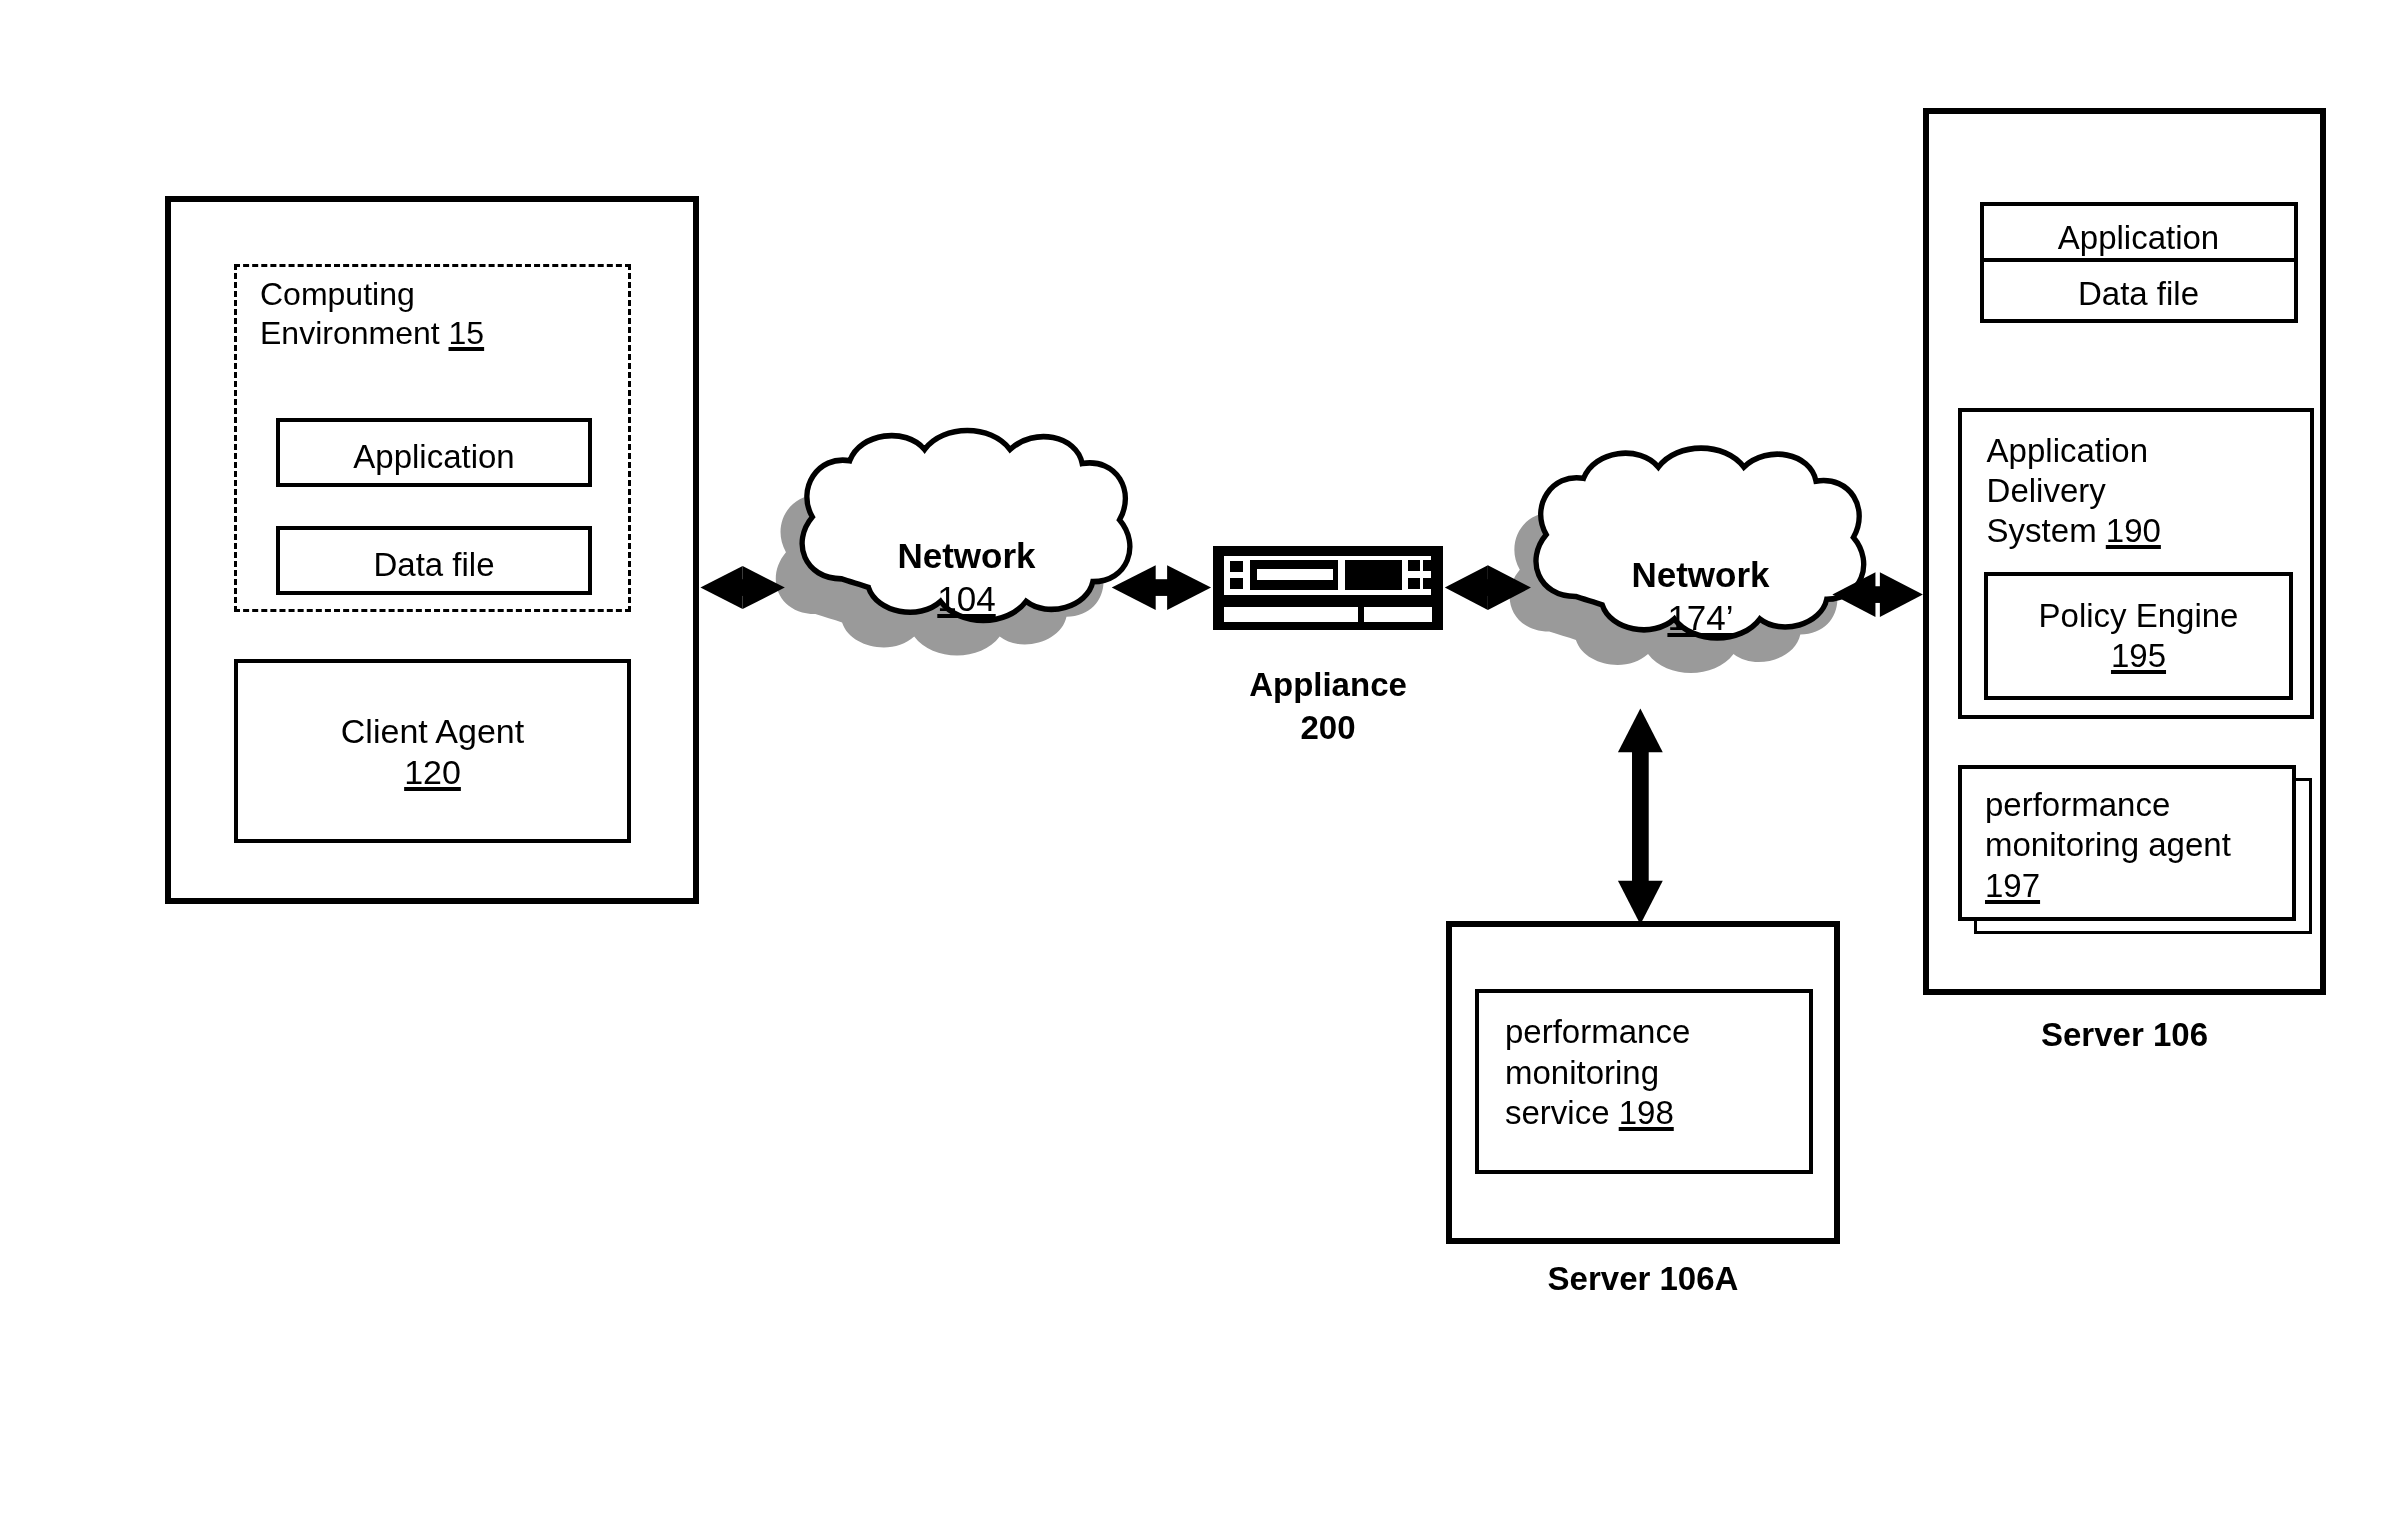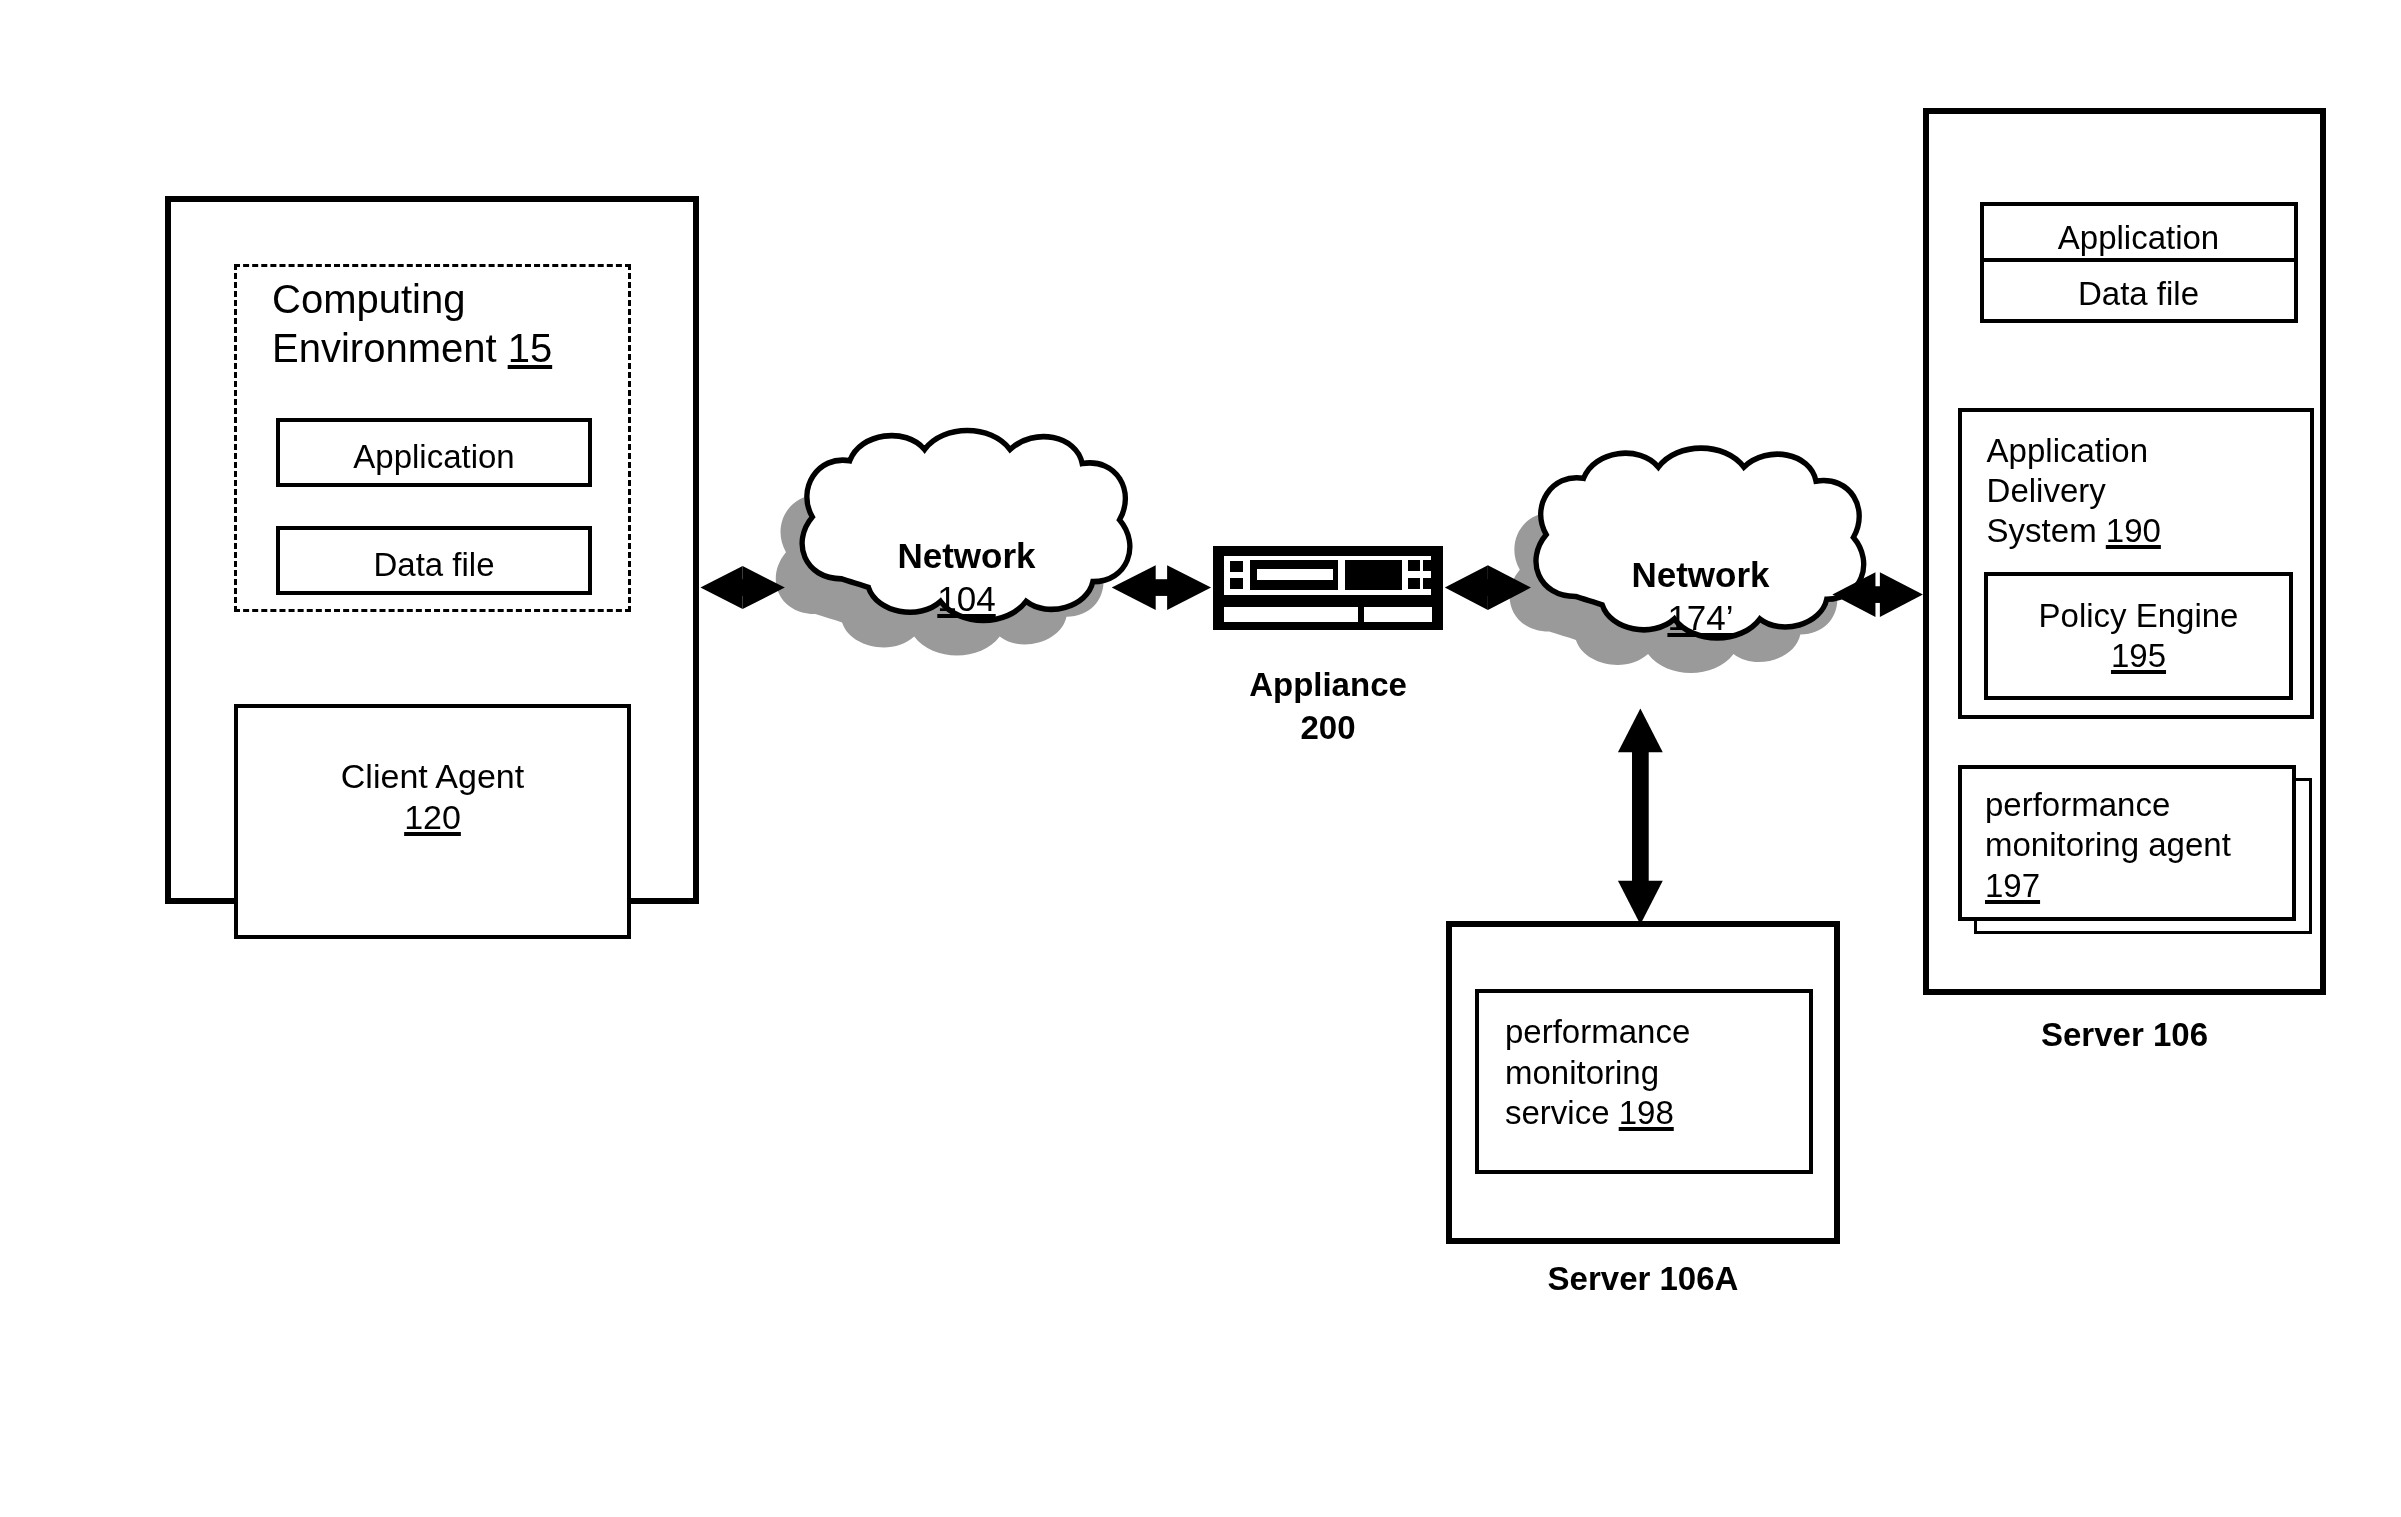--- a/index.html
+++ b/index.html
@@ -214,31 +214,31 @@
       <rect x="1857" y="828" width="19" height="200"></rect>
       <polygon points="1866.5,806 1841,856 1892,856"></polygon>
       <polygon points="1866.5,1052 1841,1002 1892,1002"></polygon>
     </g>
   </svg>
 
   <div class="box box-thick" style="left:165px; top:196px; width:534px; height:708px;"></div>
 
   <div class="dashed-box" style="left:234px; top:264px; width:397px; height:348px;"></div>
 
-  <div class="txt t-left" style="left:260px; top:275px; width:369px; font-size:40px;margin-left:12px;"><span>Computing</span><br><span>Environment </span><span class="num-ub">15</span></div>
+  <div class="txt t-left" style="left:260px; top:275px; width:369px; font-size:32px;"><span>Computing</span><br><span>Environment </span><span class="num-ub">15</span></div>
 
   <div class="box" style="left:276px; top:418px; width:316px; height:69px;">
     <div class="txt t-center" style="left:0; top:15px; width:308px; font-size:33px;">Application</div>
   </div>
 
   <div class="box" style="left:276px; top:526px; width:316px; height:69px;">
     <div class="txt t-center" style="left:0; top:15px; width:308px; font-size:33px;">Data file</div>
   </div>
 
-  <div class="box" style="left:234px; top:659px; width:397px; height:235px;margin-top:45px;">
+  <div class="box" style="left:234px; top:659px; width:397px; height:184px;">
     <div class="txt t-center" style="left:0; top:48px; width:389px; font-size:34px;"><span>Client Agent</span><br><span class="num-u">120</span></div>
   </div>
 
 
   <div class="txt t-center" style="left:839px; top:535px; width:255px; font-size:35px; font-weight:bold;"><span>Network</span><br><span class="num-ub">104</span></div>
 
   <div class="appliance" style="left:1213px; top:546px; width:230px; height:84px;">
 
     <div class="app-face" style="left:11.4px; top:9.7px; width:207px; height:39px;">
       <div class="app-blk" style="left:5.3px; top:5.3px; width:13px; height:11.4px;"></div>

